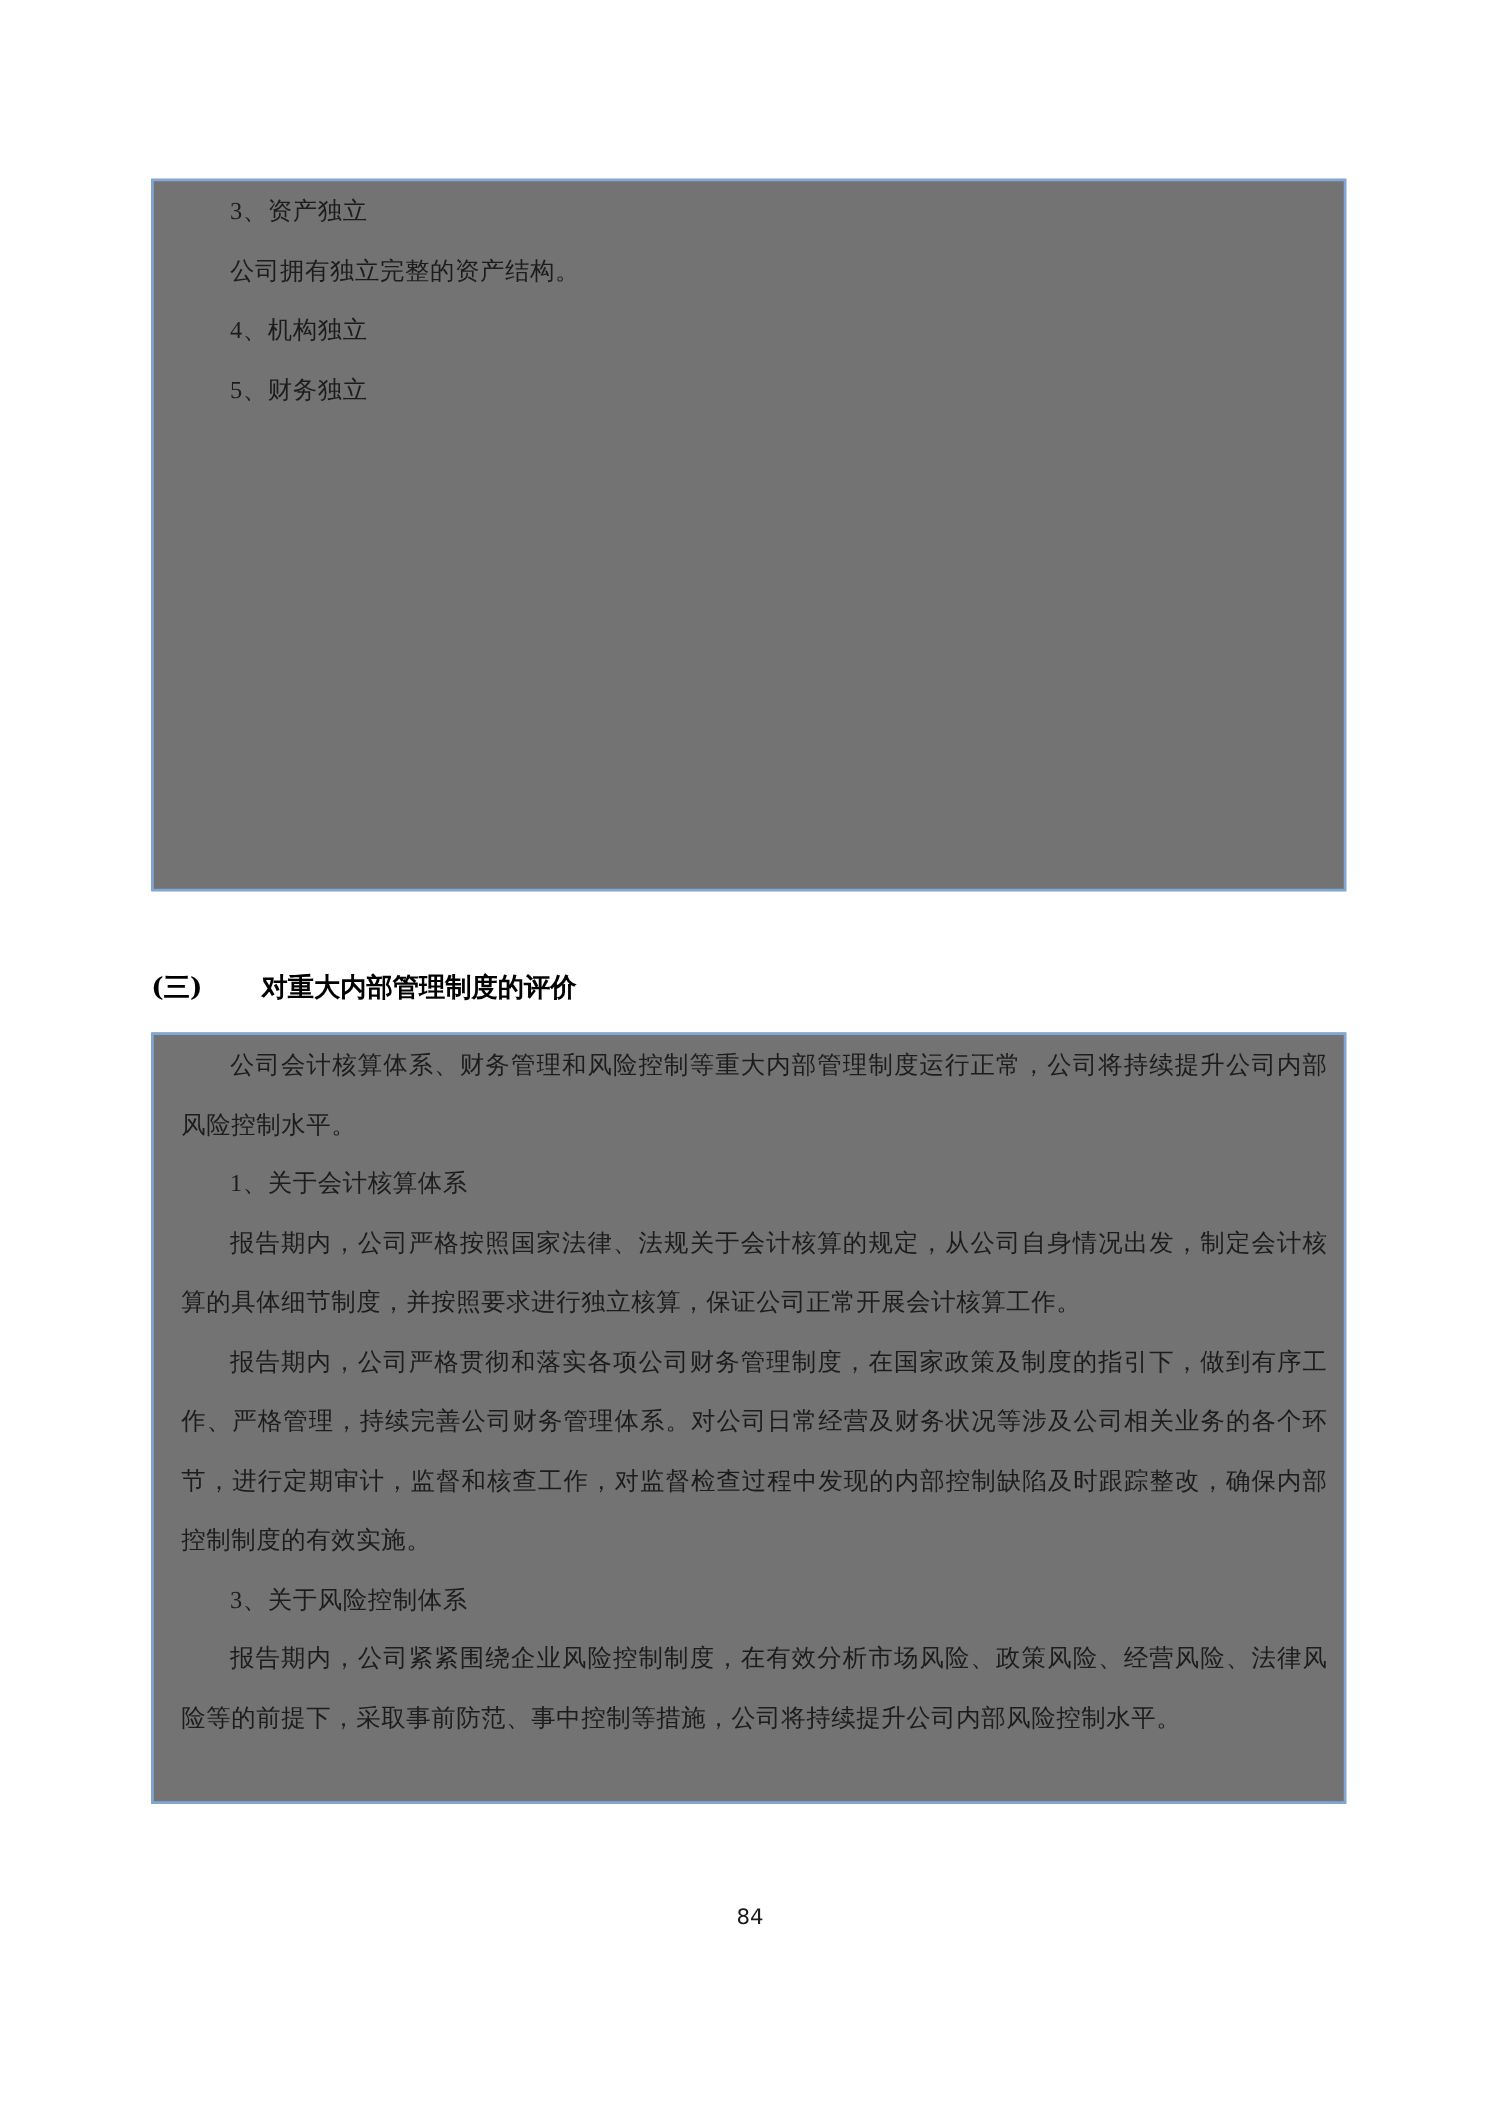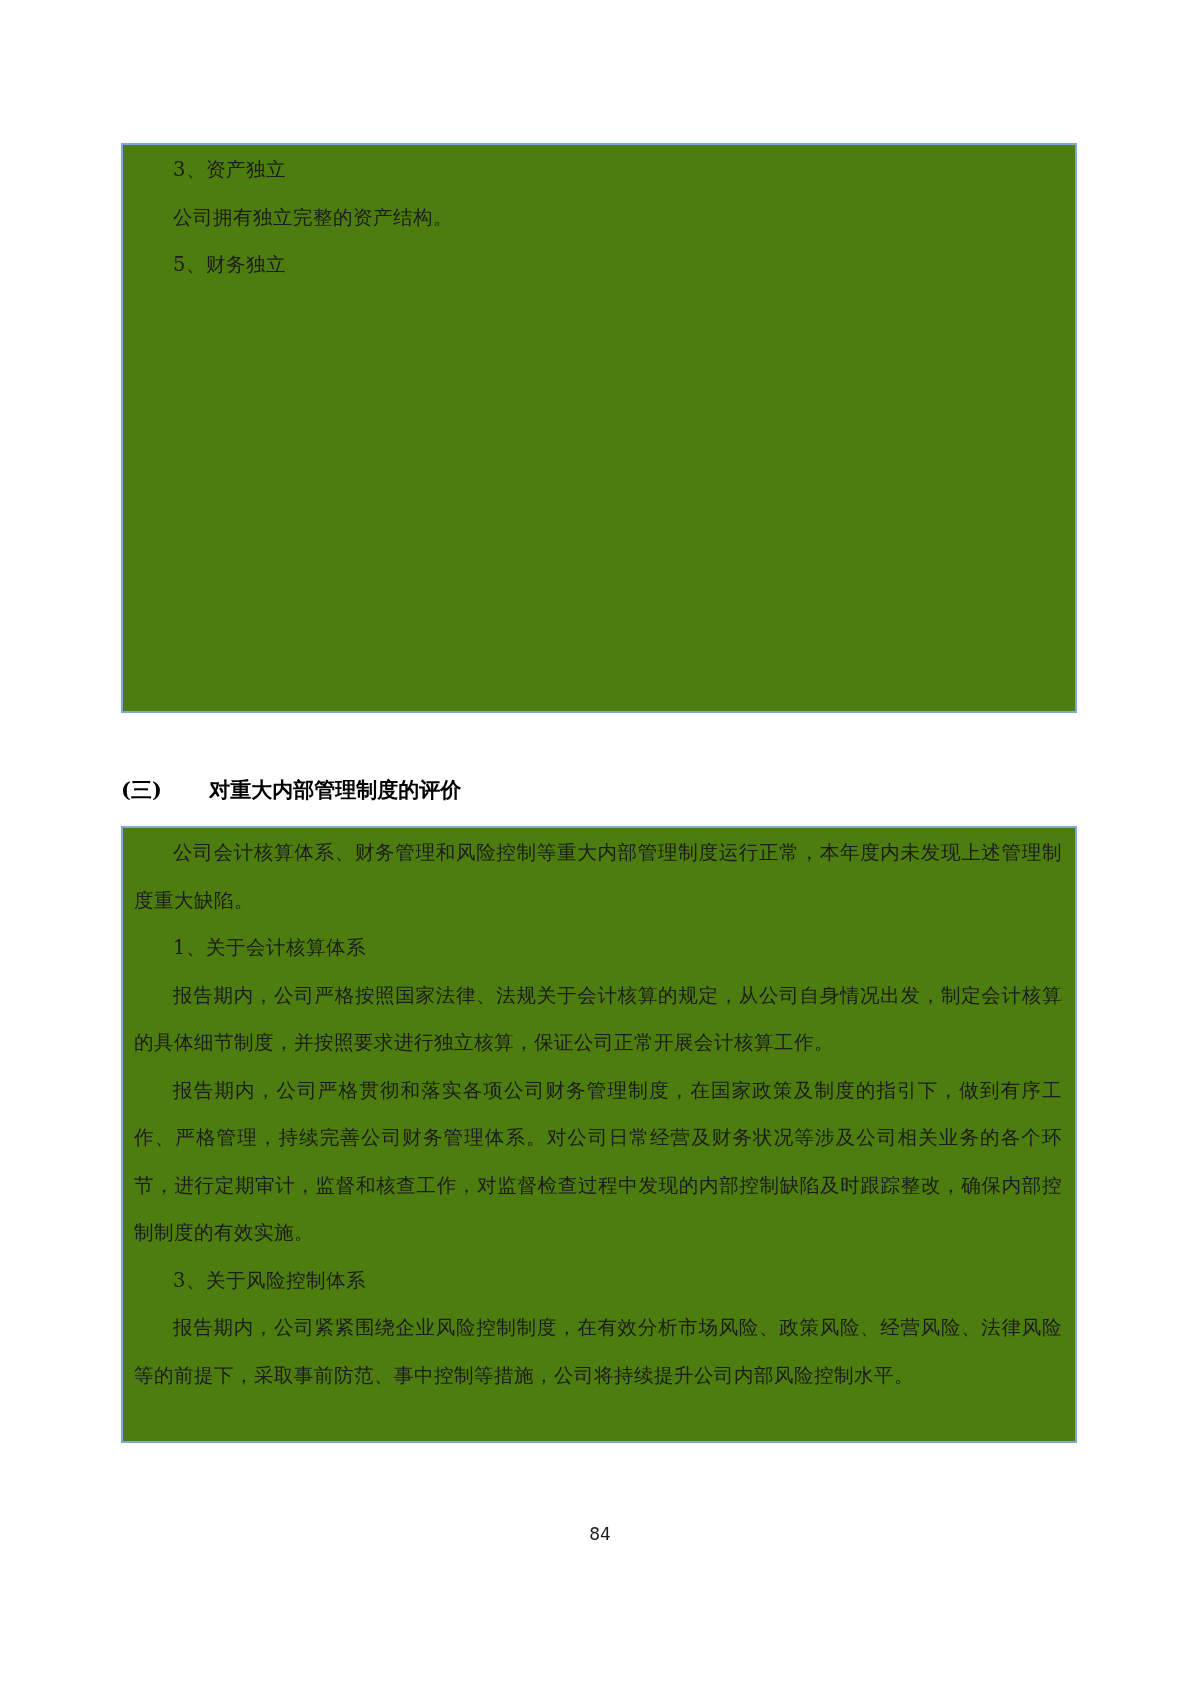--- a/index.html
+++ b/index.html
@@ -15,26 +15,27 @@
     font-family: "DejaVu Serif", "Liberation Serif", serif;
     color: #1c1c1c;
     overflow: hidden;
   }
   .doc-box {
     position: absolute;
     left: 121px;
     width: 956px;
     border: 2px solid #7fa8d9;
     box-sizing: border-box;
-    background: #4d7c0f;
-    padding: 1px 13px 0 11px;
+    background: #737373;
+    padding: 1px 13px 0 22px;
     font-size: 19.5px;
     line-height: 47.5px;
     text-align: justify;
     overflow: hidden;
+    font-family: Liberation Serif, serif;
   }
   #box-independence {
     top: 143px;
     height: 570px;
   }
   #box-evaluation {
     top: 826px;
     height: 617px;
   }
   .para {
@@ -71,30 +72,31 @@
   }
 </style>
 </head>
 <body>
 
 <div class="page">
 
   <div class="doc-box" id="box-independence">
     <p class="para">3、资产独立</p>
     <p class="para">公司拥有独立完整的资产结构。</p>
+    <p class="para">4、机构独立</p>
     <p class="para">5、财务独立</p>
   </div>
 
   <div class="section-heading">
     <span class="heading-numbering">(三)</span>
     <span class="heading-title">对重大内部管理制度的评价</span>
   </div>
 
   <div class="doc-box" id="box-evaluation">
-    <p class="para">公司会计核算体系、财务管理和风险控制等重大内部管理制度运行正常，本年度内未发现上述管理制度重大缺陷。</p>
+    <p class="para">公司会计核算体系、财务管理和风险控制等重大内部管理制度运行正常，公司将持续提升公司内部风险控制水平。</p>
     <p class="para">1、关于会计核算体系</p>
     <p class="para">报告期内，公司严格按照国家法律、法规关于会计核算的规定，从公司自身情况出发，制定会计核算的具体细节制度，并按照要求进行独立核算，保证公司正常开展会计核算工作。</p>
     <p class="para">报告期内，公司严格贯彻和落实各项公司财务管理制度，在国家政策及制度的指引下，做到有序工作、严格管理，持续完善公司财务管理体系。对公司日常经营及财务状况等涉及公司相关业务的各个环节，进行定期审计，监督和核查工作，对监督检查过程中发现的内部控制缺陷及时跟踪整改，确保内部控制制度的有效实施。</p>
     <p class="para">3、关于风险控制体系</p>
     <p class="para">报告期内，公司紧紧围绕企业风险控制制度，在有效分析市场风险、政策风险、经营风险、法律风险等的前提下，采取事前防范、事中控制等措施，公司将持续提升公司内部风险控制水平。</p>
   </div>
 
   <div class="page-number">84</div>
 
 </div>

